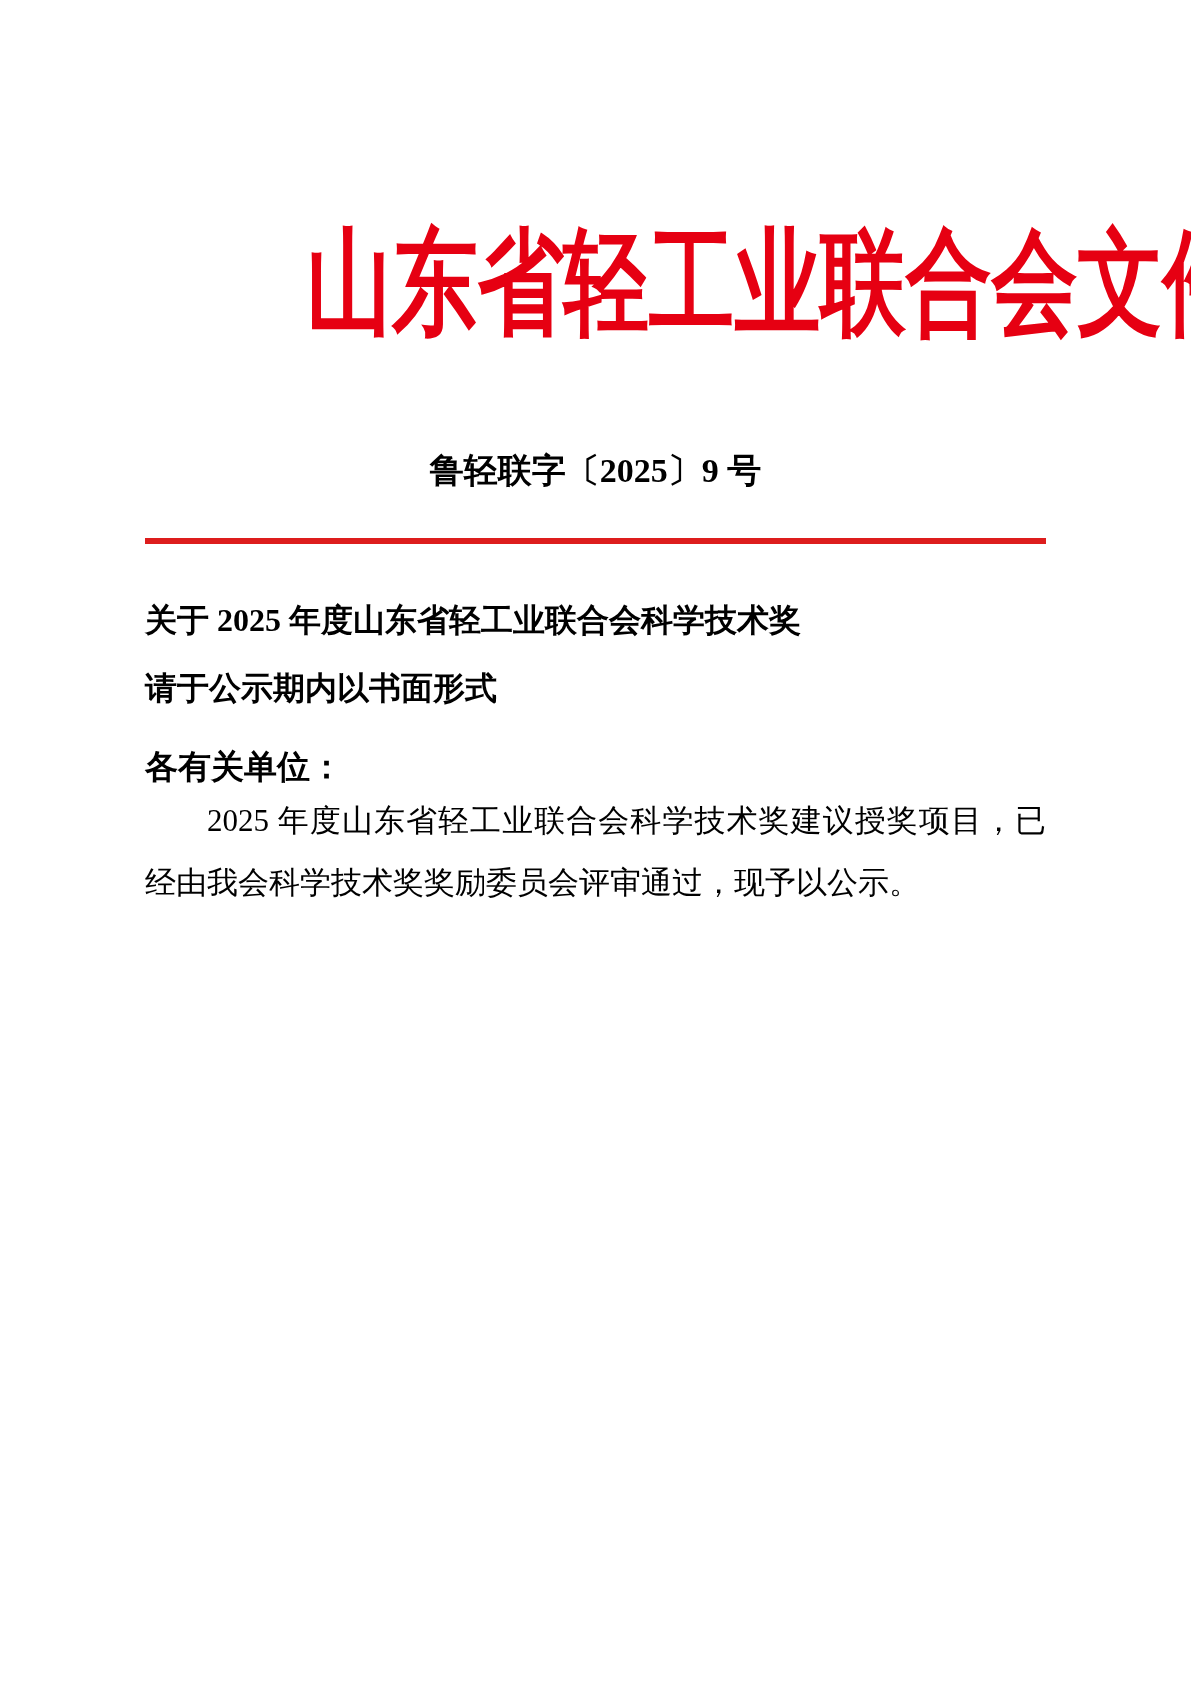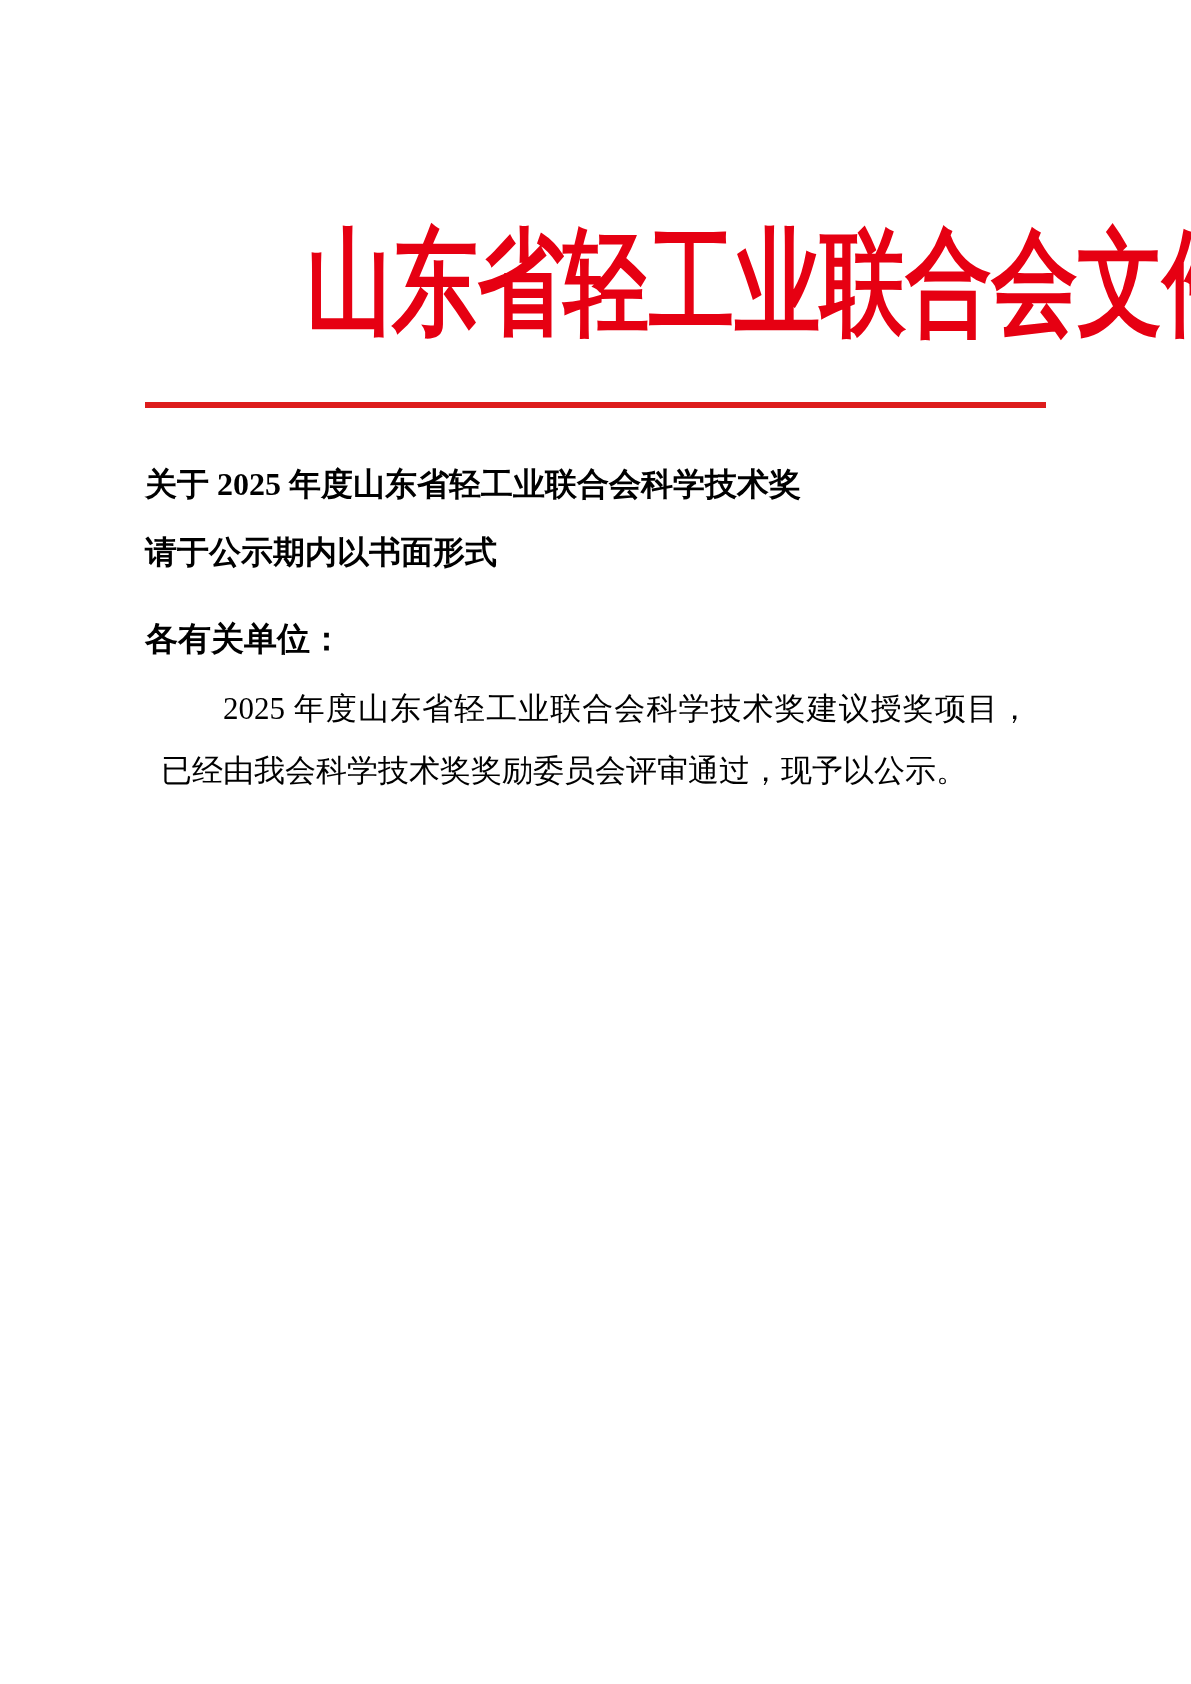--- a/index.html
+++ b/index.html
@@ -56,49 +56,50 @@
   
   .notice-title {
     margin-top: 42px;
     text-align: left;
     font-size: 32px;
     font-weight: 700;
     line-height: 68px;
   }
   
   .salutation {
-    margin-top: 30px;
+    margin-top: 22px;
     font-size: 33px;
     font-weight: 700;
     line-height: 46px;
   }
   
   .body-text {
     font-size: 31px;
     line-height: 62px;
     text-align: justify;
   }
   .para {
-    margin: 16px;
+    margin: 0;
     padding: 0;
     text-indent: 2em;
   }
   .lead {
     font-weight: 700;
   }
 </style>
 </head>
 <body>
 
 <div class="page">
 
   <div class="org-title">
     <span class="org-title-text">山东省轻工业联合会文件</span>
   </div>
 
+  <div class="doc-number">鲁轻联字〔2025〕9 号</div>
 
   <div class="divider"></div>
 
   <div class="notice-title">
     <div>关于 2025 年度山东省轻工业联合会科学技术奖</div>
     <div>请于公示期内以书面形式</div>
   </div>
 
   <div class="salutation">各有关单位：</div>
 

